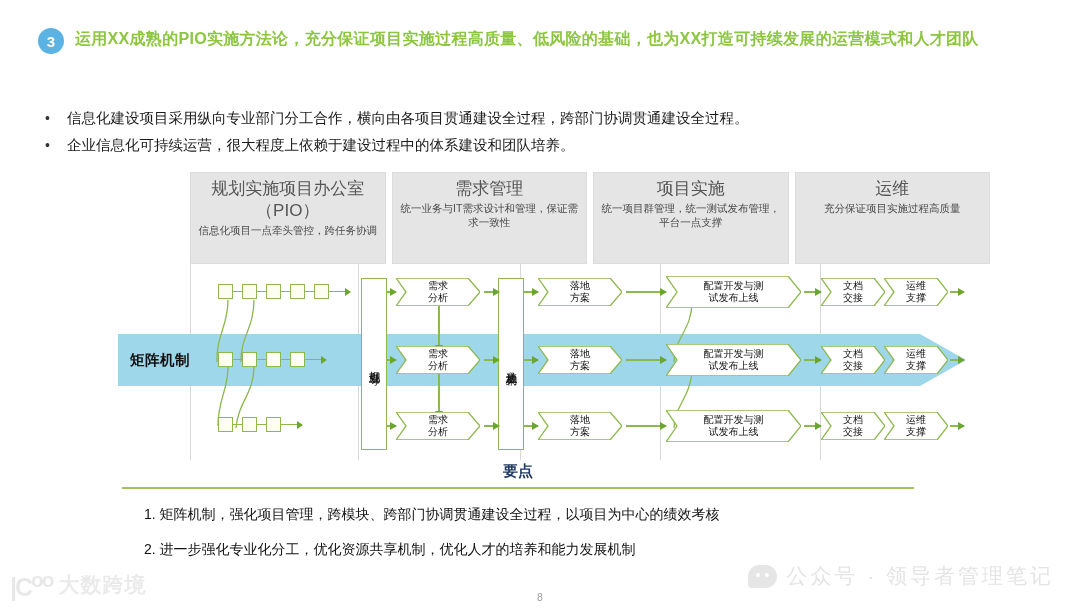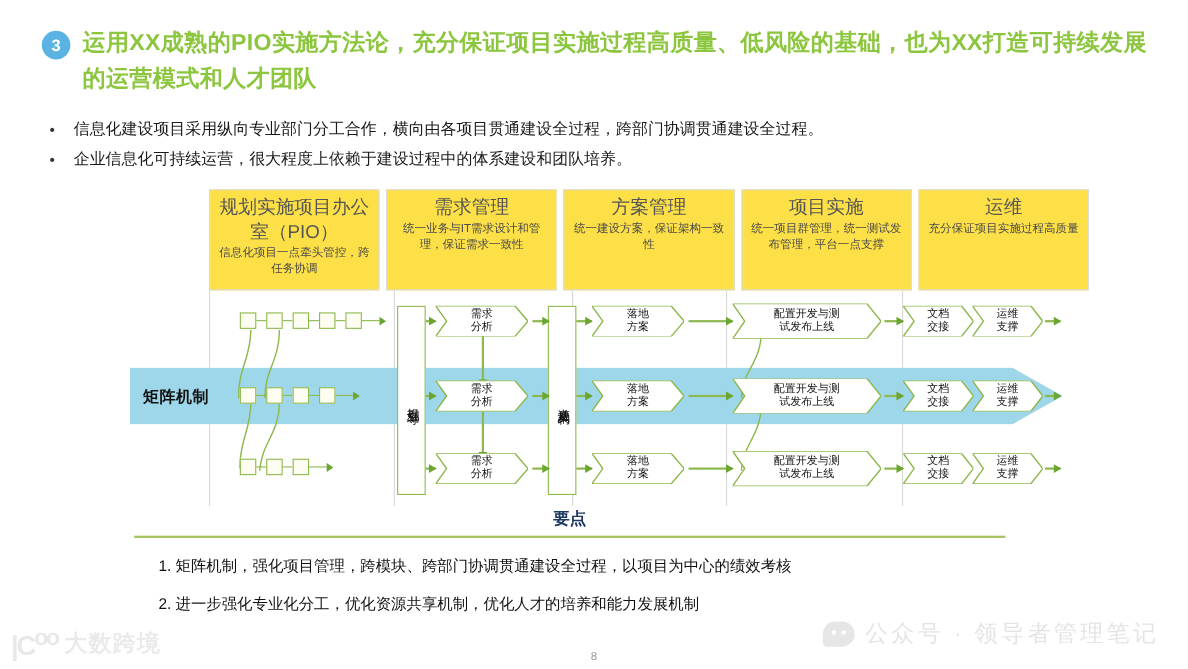--- a/index.html
+++ b/index.html
@@ -14,34 +14,34 @@
   #num-badge{
     width:26px;height:26px;border-radius:50%;
     background:#5bb3e4;color:#ffffff;
     font-size:15px;font-weight:bold;
     display:flex;align-items:center;justify-content:center;
     flex:0 0 auto;margin-top:6px;
   }
   #title-text{
     margin-left:11px;
     color:#8cc63f;
-    font-size:21px;
+    font-size:16px;
     font-weight:bold;
     line-height:33px;
     letter-spacing:.3px;
   }
   
   #bullets{position:absolute;left:45px;top:108px;width:1000px;}
   .bullet{display:flex;align-items:flex-start;margin-bottom:7px;}
   .bullet .dot{flex:0 0 auto;width:22px;color:#333;font-size:14px;line-height:20px;text-align:left;}
   .bullet .btxt{color:#1a1a1a;font-size:14.5px;line-height:20px;}
   
   #header-row{position:absolute;left:190px;top:172px;width:800px;height:92px;display:flex;gap:6px;}
   .hcard{
-    flex:1 1 0;background:#fde047;border:1px solid #dcdcdc;
+    flex:1 1 0;background:#e5e5e5;border:1px solid #dcdcdc;
     box-sizing:border-box;padding:5px 6px 4px 6px;
     display:flex;flex-direction:column;align-items:center;
   }
   .hcard .htitle{
     color:#555555;font-size:17px;font-weight:normal;line-height:22px;
     text-align:center;white-space:pre-line;
   }
   .hcard .hsub{
     color:#4a4a4a;font-size:10.5px;line-height:13.5px;text-align:center;margin-top:2px;
   }
@@ -160,24 +160,20 @@
 </div>
 
 <div id="header-row">
   <div class="hcard">
     <div class="htitle">规划实施项目办公室（PIO）</div>
     <div class="hsub">信息化项目一点牵头管控，跨任务协调</div>
   </div>
   <div class="hcard">
     <div class="htitle">需求管理</div>
     <div class="hsub">统一业务与IT需求设计和管理，保证需求一致性</div>
-  </div>
-  <div class="hcard">
-    <div class="htitle">方案管理</div>
-    <div class="hsub">统一建设方案，保证架构一致性</div>
   </div>
   <div class="hcard">
     <div class="htitle">项目实施</div>
     <div class="hsub">统一项目群管理，统一测试发布管理，平台一点支撑</div>
   </div>
   <div class="hcard">
     <div class="htitle">运维</div>
     <div class="hsub">充分保证项目实施过程高质量</div>
   </div>
 </div>

